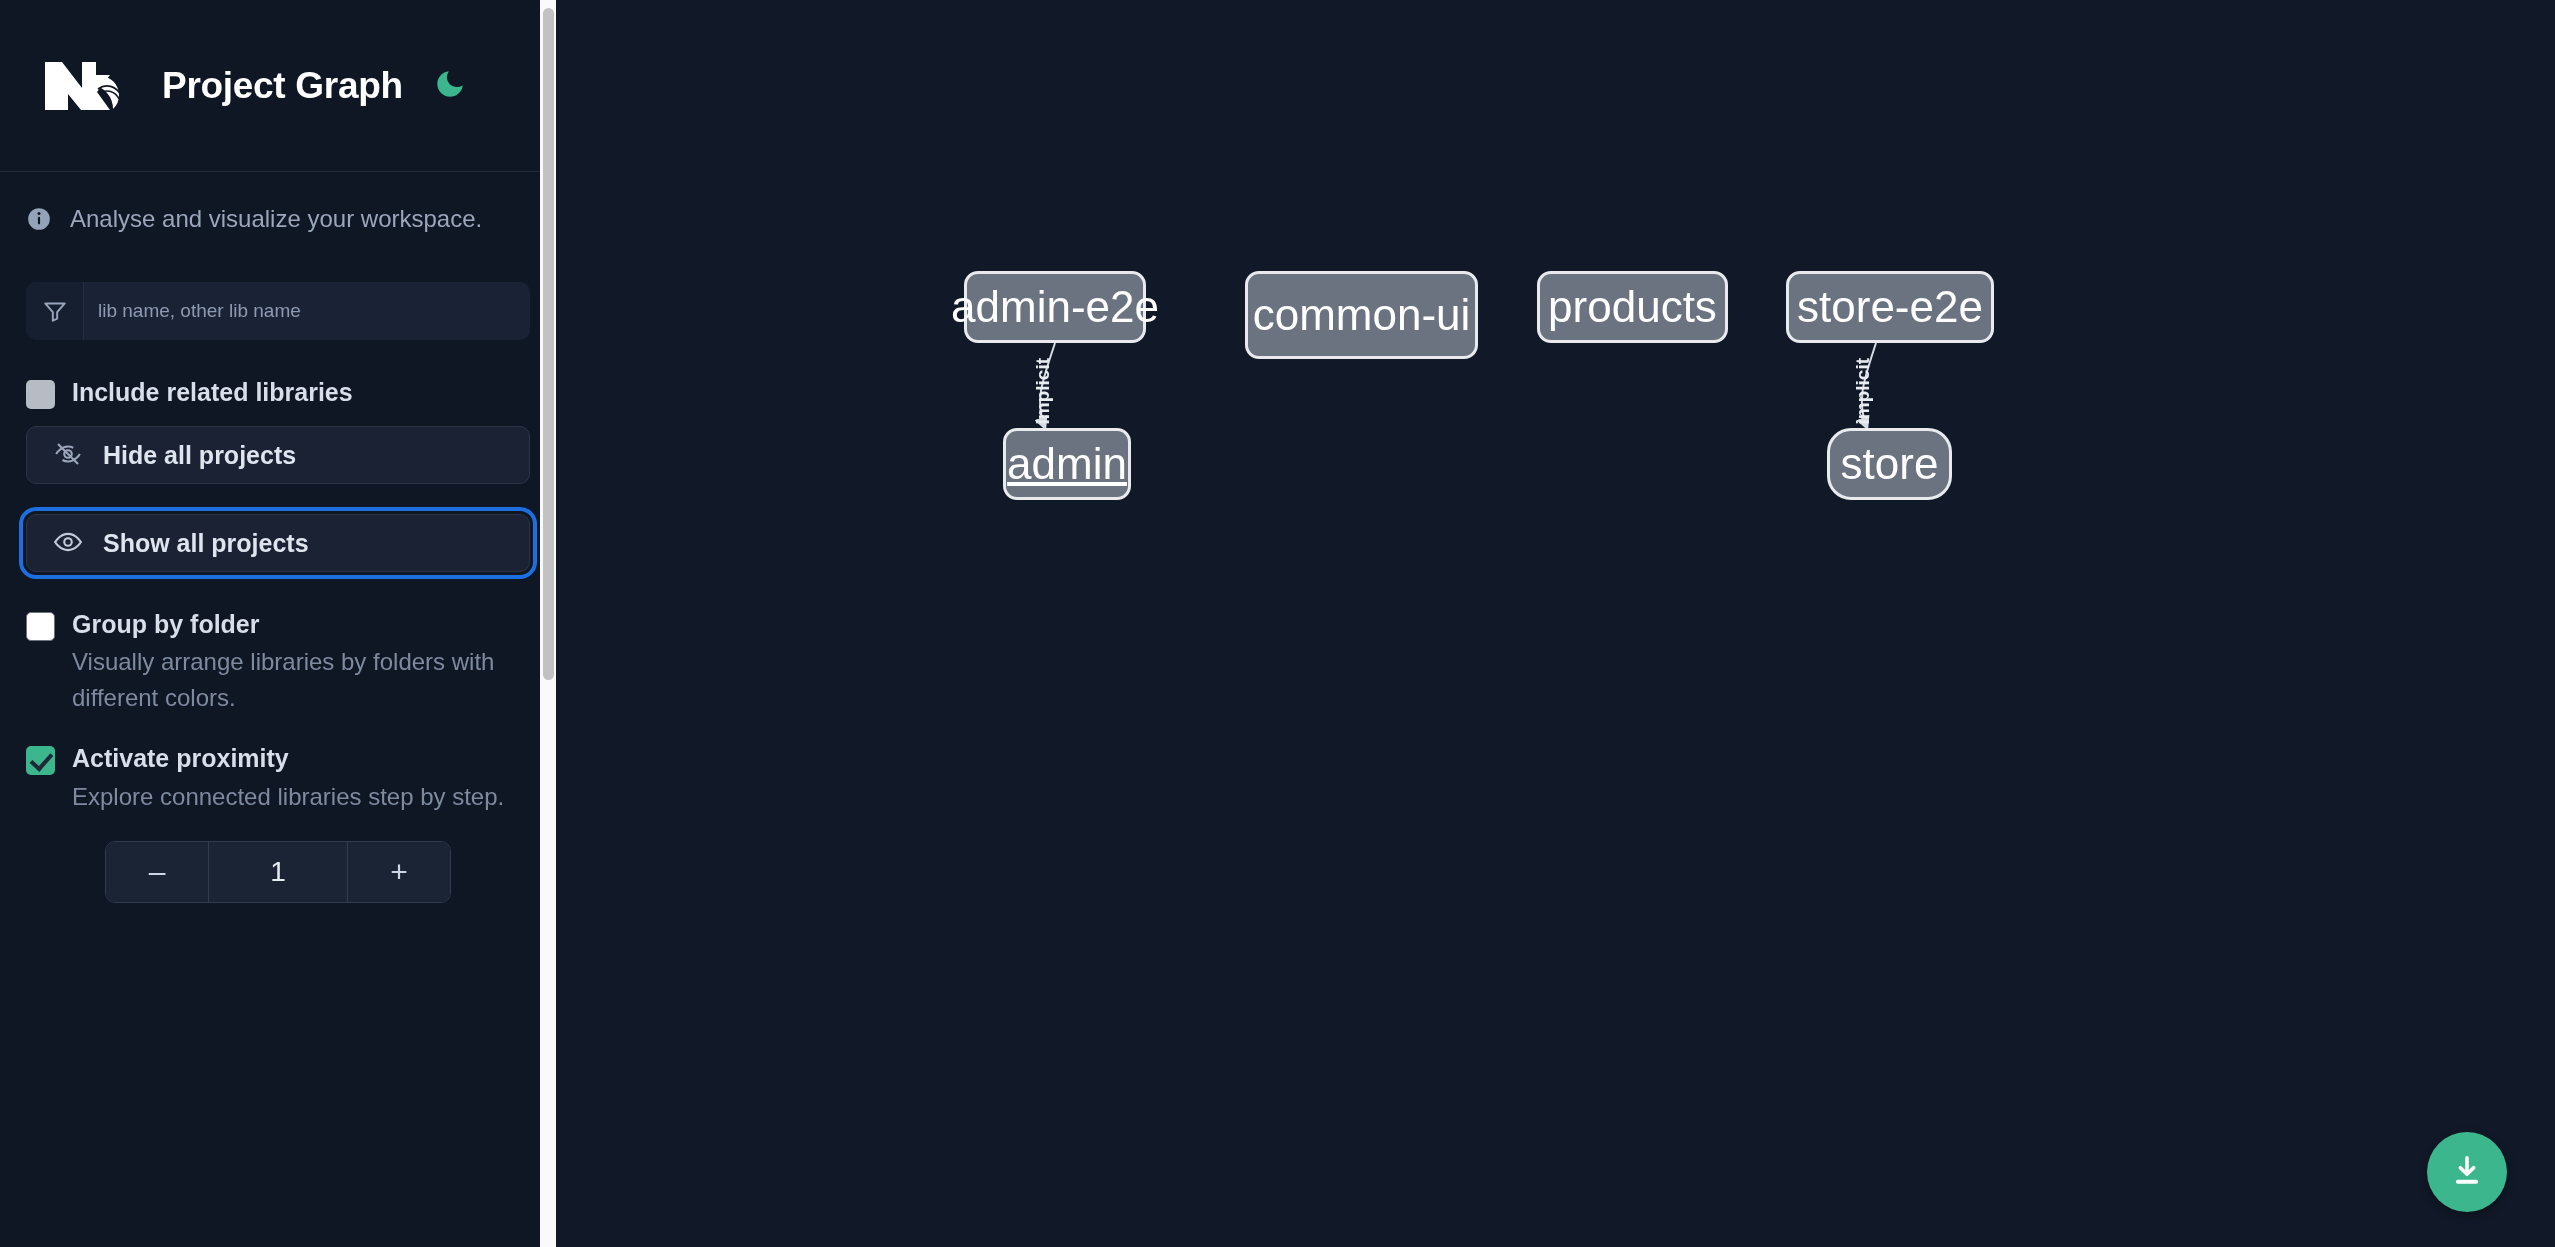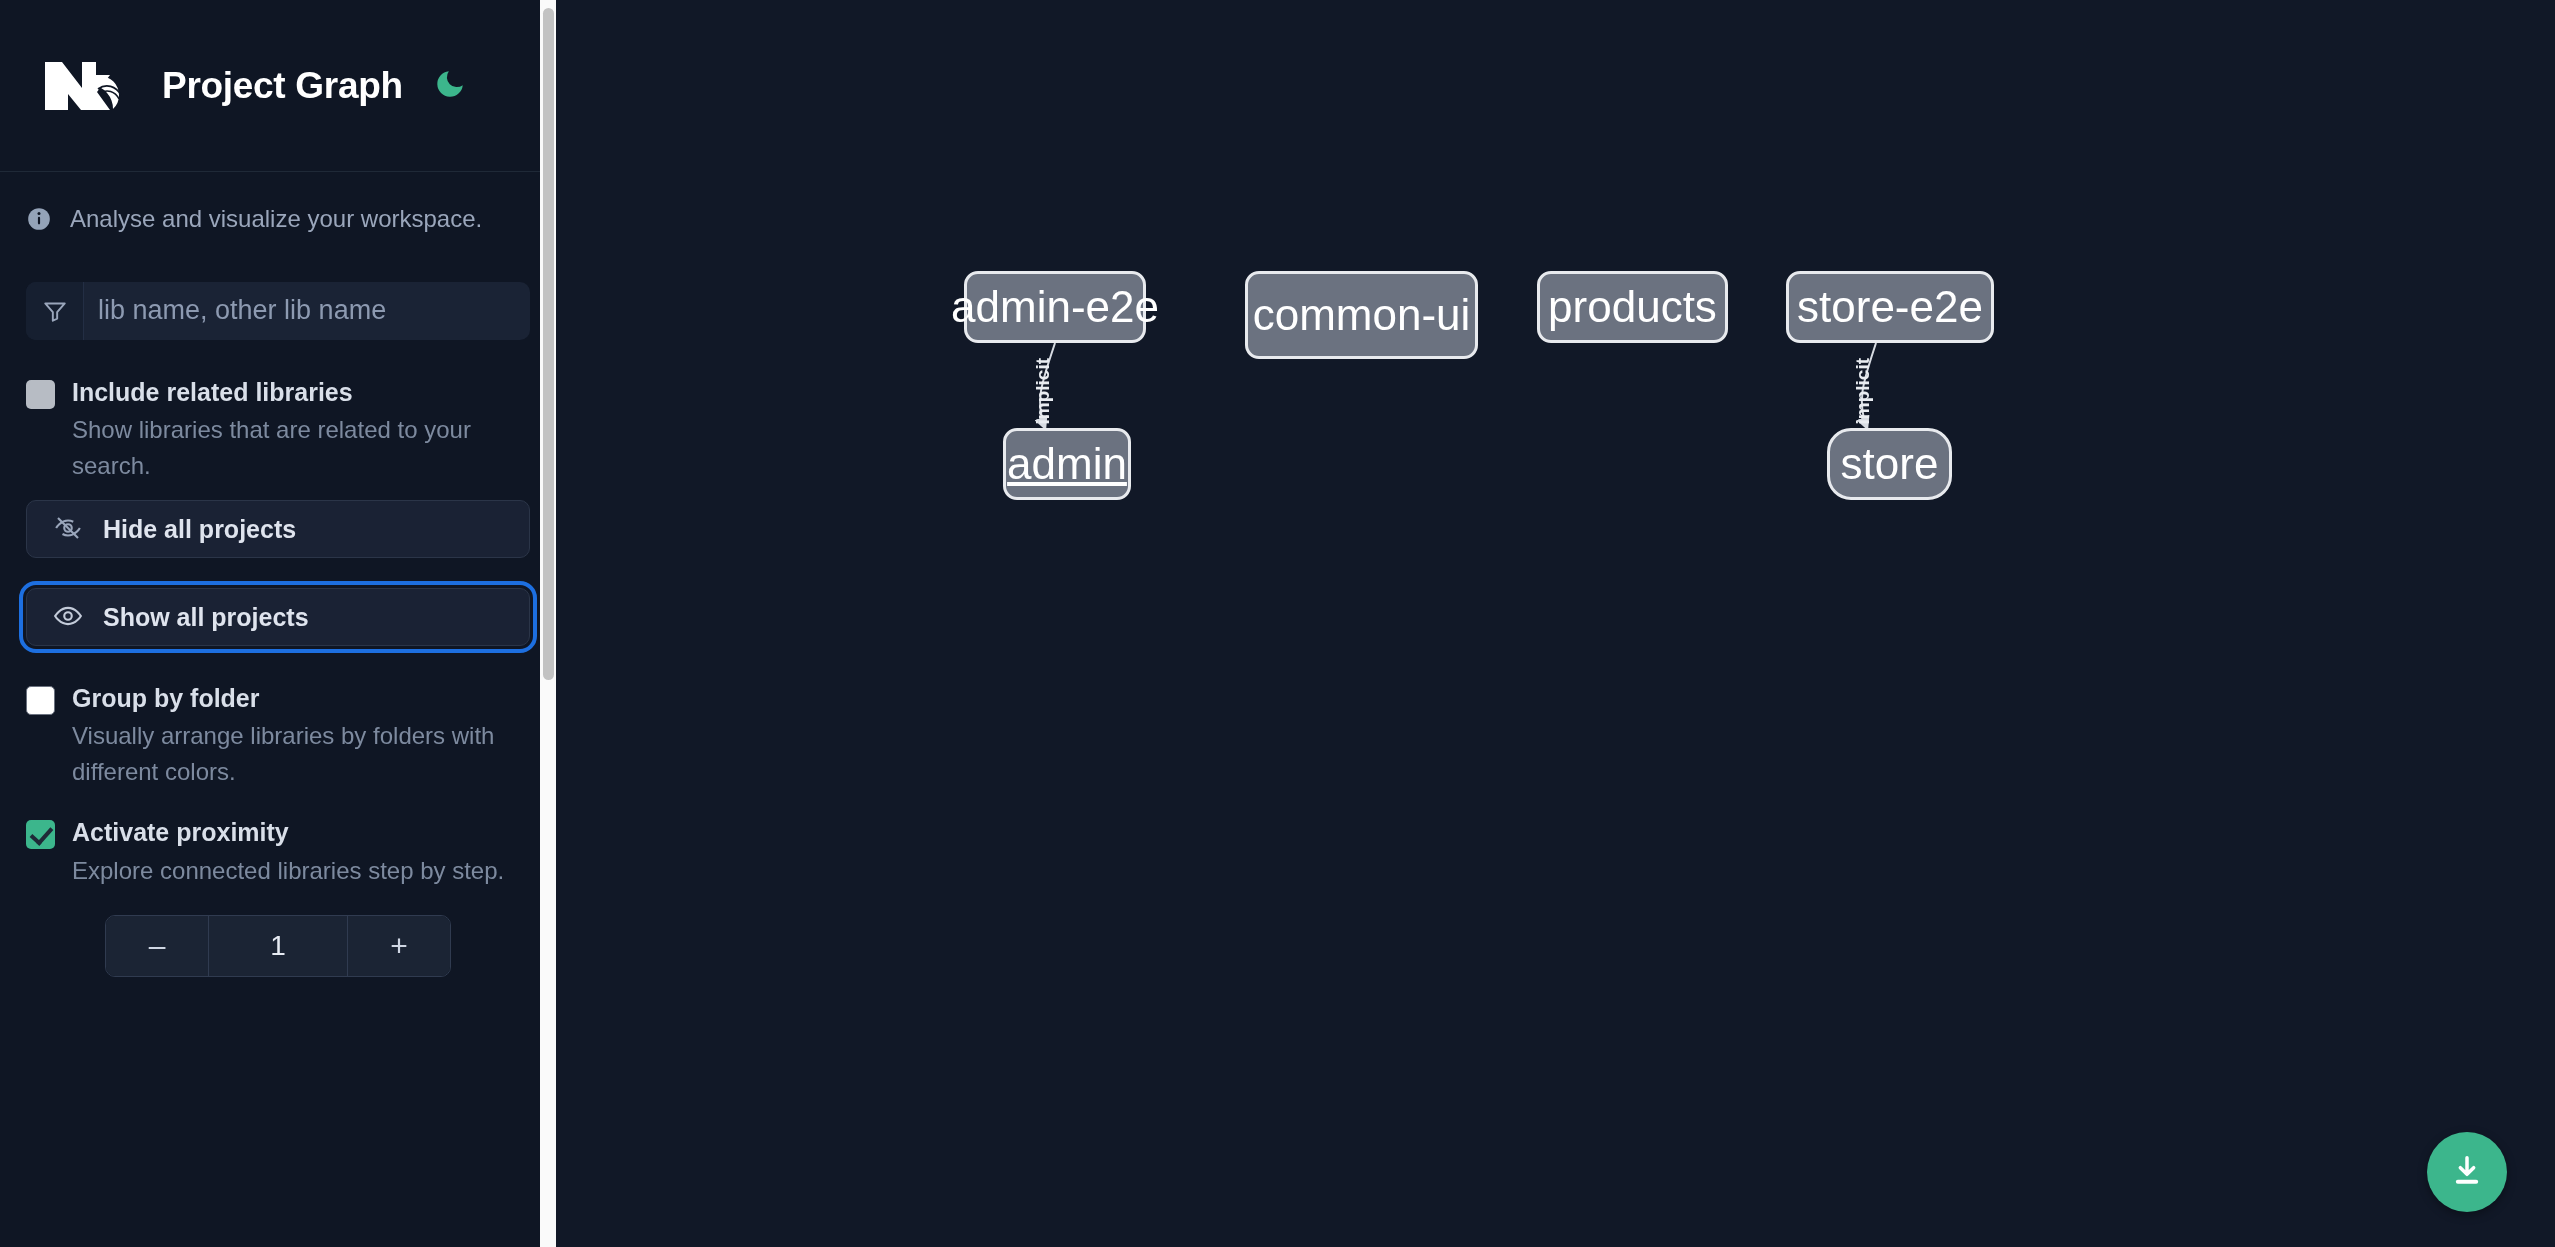--- a/index.html
+++ b/index.html
@@ -57,21 +57,21 @@
   }
   .filter-icon-cell {
     width: 58px; height: 58px; flex: 0 0 58px;
     display: flex; align-items: center; justify-content: center;
     background: #161f30;
     border-right: 1px solid #232e44;
   }
   .filter-input {
     flex: 1; height: 58px; border: 0; outline: none;
     background: transparent;
-    color: #e5e9f0; font-size: 27px;
+    color: #e5e9f0; font-size: 19px;
     font-family: "Liberation Sans", sans-serif;
     padding: 0 14px;
   }
   .filter-input::placeholder { color: #8d9ab1; opacity: 1; }
 
   .check-row { display: flex; padding: 34px 26px 0 26px; }
   .check-row.tight { padding-top: 24px; }
   .cb {
     flex: 0 0 29px; width: 29px; height: 29px;
     border-radius: 5px; margin-top: 6px; cursor: pointer;
@@ -226,21 +226,20 @@
           </svg>
         </span>
         <input class="filter-input" type="text" placeholder="lib name, other lib name" style="">
       </div>
     </div>
 
     <div class="check-row">
       <span class="cb disabled"></span>
       <div class="check-texts">
         <div class="check-label">Include related libraries</div>
-        <div class="check-desc">Show libraries that are related to your search.</div>
       </div>
     </div>
 
     <div class="btn-wrap second">
       <button class="action-btn">
         <span>
           <svg width="30" height="30" viewBox="0 0 24 24" aria-hidden="true">
             <path fill="none" stroke="#9aa6bb" stroke-width="1.7" d="M2.5 12S6 6 12 6c1.6 0 3 .4 4.2 1M21.5 12S18 18 12 18c-1.7 0-3.2-.5-4.4-1.2"></path>
             <circle cx="12" cy="12" r="3" fill="none" stroke="#9aa6bb" stroke-width="1.7"></circle>
             <path stroke="#9aa6bb" stroke-width="1.7" d="M4 4l16 16"></path>

